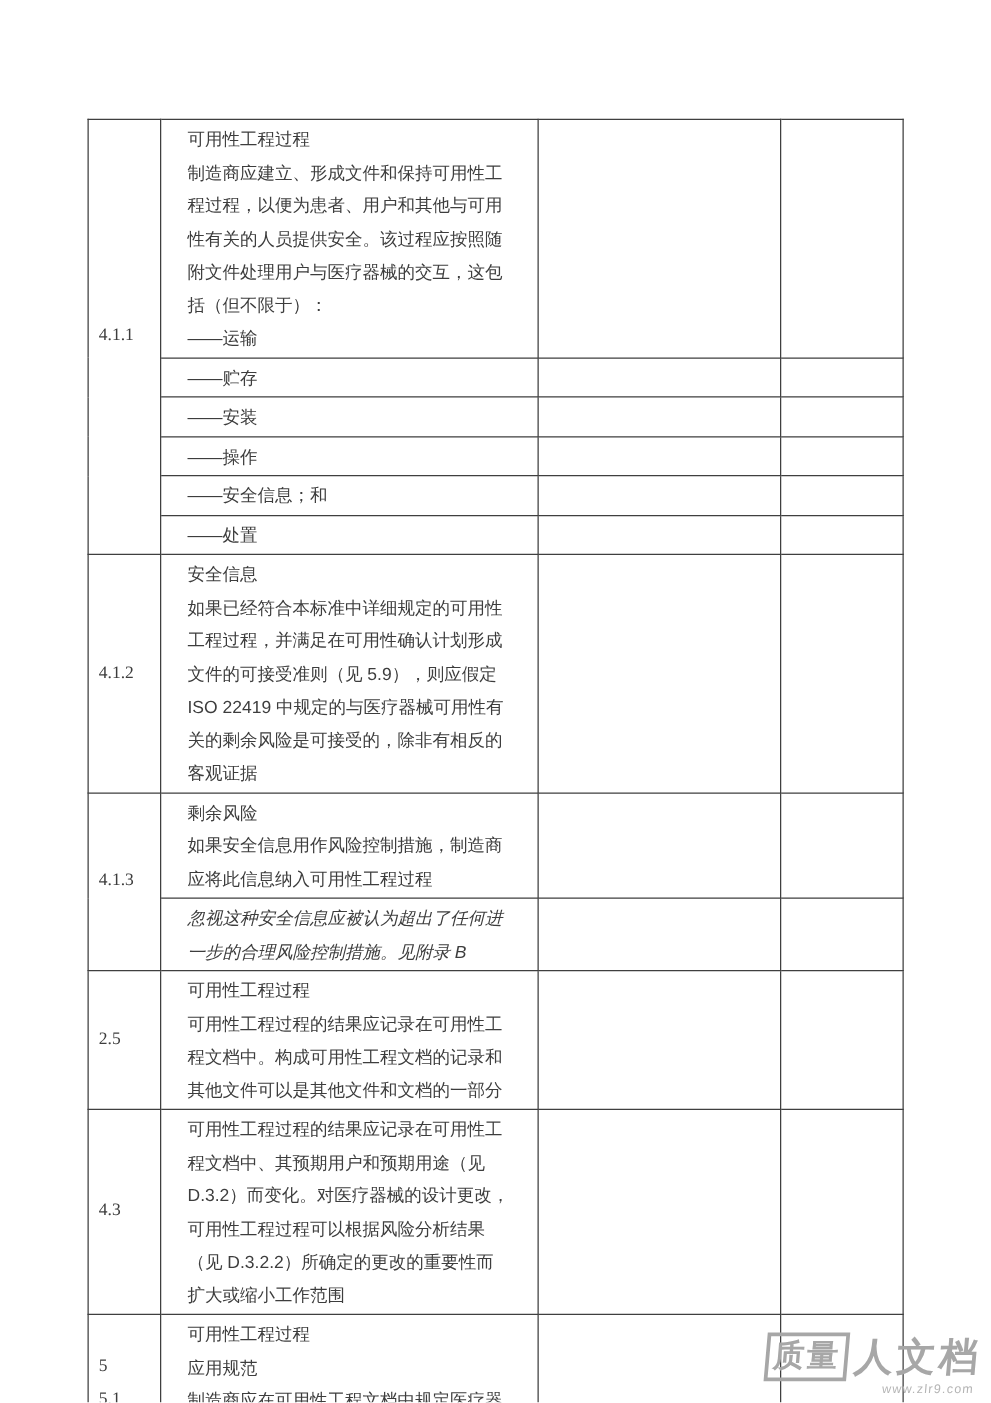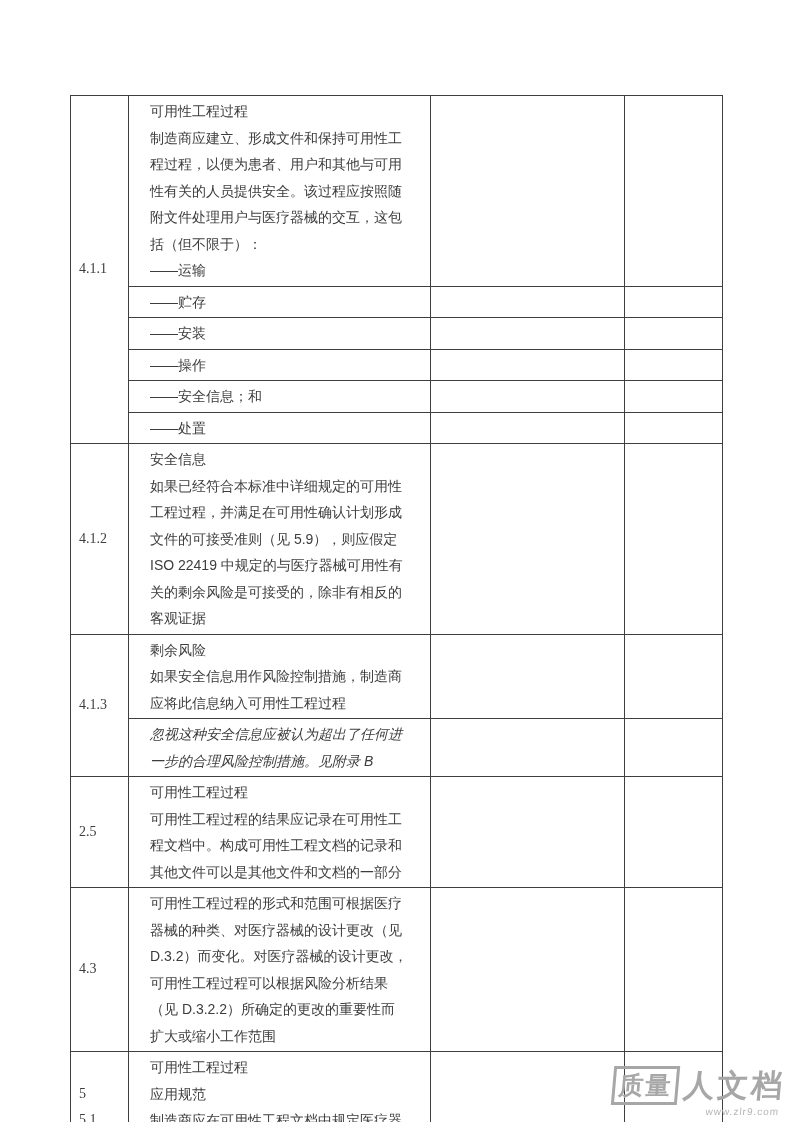--- a/index.html
+++ b/index.html
@@ -179,21 +179,21 @@
         </td>
         <td class="blank"></td>
         <td class="blank"></td>
       </tr>
 
       <tr class="h136">
         <td class="num">
           <div class="para">4.3</div>
         </td>
         <td class="txt">
-          <div class="para">可用性工程过程的形式和范围可根据医疗器械的种类、对医疗器械的设计更改（见 D.3.2）而变化。对医疗器械的设计更改，可用性工程过程可以根据风险分析结果（见 D.3.2.2）所确定的更改的重要性而扩大或缩小工作范围</div>
+          <div class="para">可用性工程过程的结果应记录在可用性工程文档中、其预期用户和预期用途（见 D.3.2）而变化。对医疗器械的设计更改，可用性工程过程可以根据风险分析结果（见 D.3.2.2）所确定的更改的重要性而扩大或缩小工作范围</div>
         </td>
         <td class="blank"></td>
         <td class="blank"></td>
       </tr>
 
       <tr class="h88">
         <td class="num">
           <div class="para">5</div>
           <div class="para">5.1</div>
         </td>

